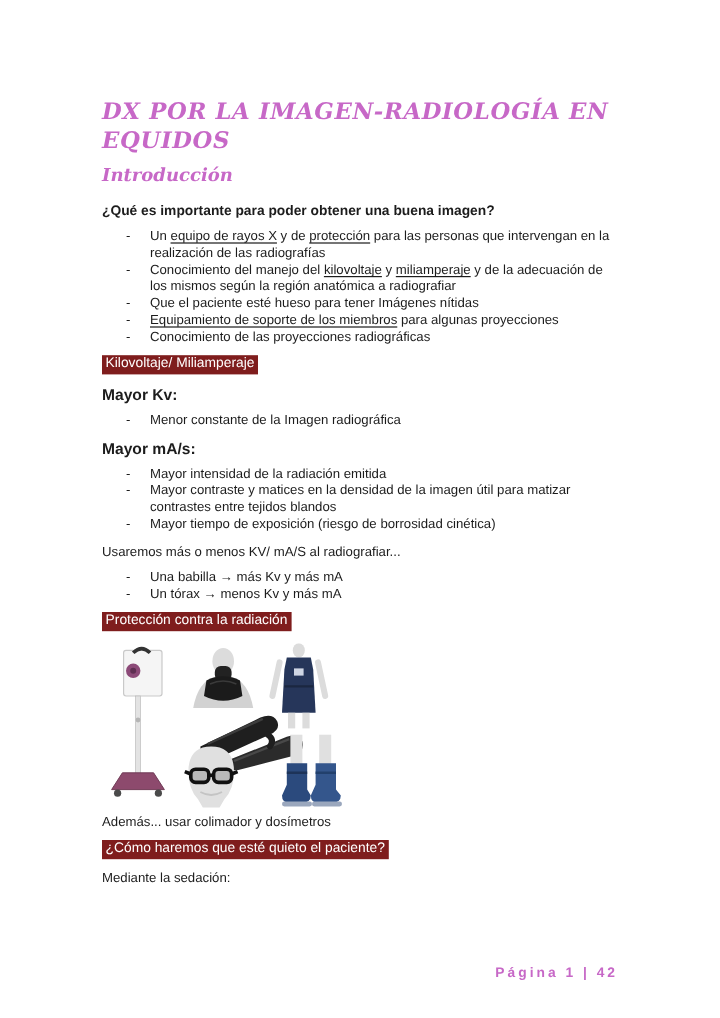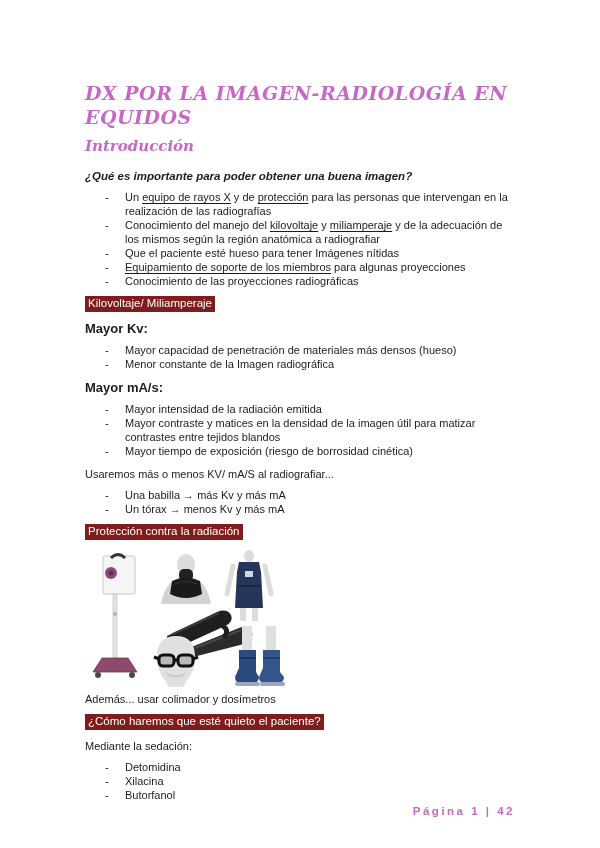--- a/index.html
+++ b/index.html
@@ -22,21 +22,21 @@
     font-size:19px; line-height:24px;
     color:#c768c7; letter-spacing:0.5px;
   }
   .doc-subtitle {
     font-family:"DejaVu Serif", serif;
     font-style:italic; font-weight:bold;
     font-size:15px; line-height:20px;
     color:#c768c7; margin-top:7px;
   }
   .q-heading {
-    font-weight:bold; font-style:italic;
+    font-weight:bold; 
     font-size:11.5px; line-height:14px;
     margin-top:13px;
   }
   .subhead {
     font-weight:bold; 
     font-size:13px; line-height:14px;
     margin-top:10px;
   }
   .hl {
     display:inline-block;
@@ -81,21 +81,20 @@
         <li><span>Conocimiento del manejo del </span><u>kilovoltaje</u><span> y </span><u>miliamperaje</u><span> y de la adecuación de los mismos según la región anatómica a radiografiar</span></li>
         <li><span>Que el paciente esté hueso para tener Imágenes nítidas</span></li>
         <li><span></span><u>Equipamiento de soporte de los miembros</u><span> para algunas proyecciones</span></li>
         <li><span>Conocimiento de las proyecciones radiográficas</span></li>
       </ul>
 
     <div><span class="hl">Kilovoltaje/ Miliamperaje</span></div>
 
     <h4 class="subhead">Mayor Kv:</h4>
     <ul class="dash">
-        <li><span>Mayor capacidad de penetración de materiales más densos (hueso)</span></li>
         <li><span>Menor constante de la Imagen radiográfica</span></li>
       </ul>
 
     <h4 class="subhead">Mayor mA/s:</h4>
     <ul class="dash">
         <li><span>Mayor intensidad de la radiación emitida</span></li>
         <li><span>Mayor contraste y matices en la densidad de la imagen útil para matizar contrastes entre tejidos blandos</span></li>
         <li><span>Mayor tiempo de exposición (riesgo de borrosidad cinética)</span></li>
       </ul>
 
@@ -170,22 +169,17 @@
         <rect x="29" y="56" width="25" height="4" rx="2" fill="#9aa7bd"></rect>
       </svg>
 
     </figure>
 
     <p class="body" style="margin-top:6px;">Además... usar colimador y dosímetros</p>
 
     <div><span class="hl">¿Cómo haremos que esté quieto el paciente?</span></div>
 
     <p class="body">Mediante la sedación:</p>
-    <ul class="dash">
-        <li><span>Detomidina</span></li>
-        <li><span>Xilacina</span></li>
-        <li><span>Butorfanol</span></li>
-      </ul>
 
   </div>
 
   <div class="footer-page">Página 1 | 42</div>
 </div>
 
 </body></html>

